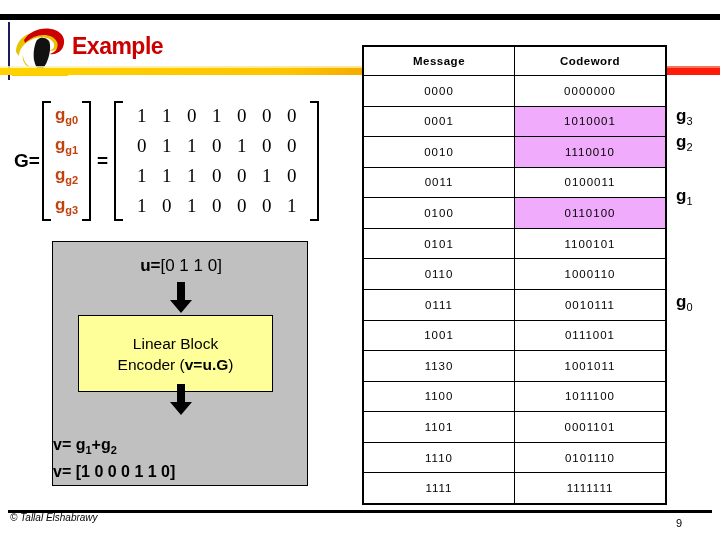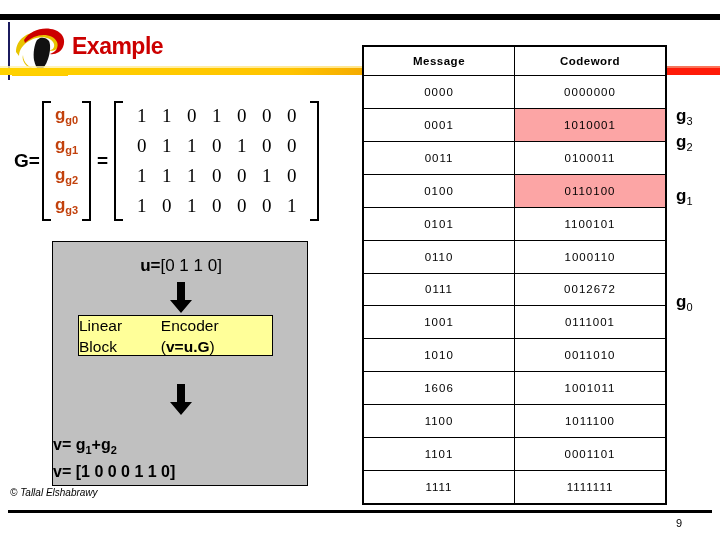--- a/index.html
+++ b/index.html
@@ -89,23 +89,23 @@
     background:#c0c0c0;border:1px solid #000;box-sizing:border-box;padding-left:44px;
   }
   .u-line{
     position:absolute;left:0;top:14px;width:256px;text-align:center;
     font-size:17px;font-weight:bold;color:#000;
   }
   .u-line .nb{font-weight:normal;}
   .arrow1{position:absolute;left:114px;top:40px;}
   .arrow2{position:absolute;left:114px;top:142px;}
   .yellow-box{
-    position:absolute;left:25px;top:73px;width:195px;height:41px;
+    position:absolute;left:25px;top:73px;width:195px;height:77px;
     background:#ffff99;border:1px solid #000;box-sizing:border-box;
-    display:flex;flex-direction:row;align-items:center;justify-content:center;
+    display:flex;flex-direction:column;align-items:center;justify-content:center;
     font-size:15.5px;color:#000;line-height:21px;
   }
   .v-lines{
     position:absolute;left:0;top:192px;width:256px;
     font-size:16px;font-weight:bold;color:#000;line-height:22px;
   }
   .v-lines sub{font-size:11px;}
 
   
   .tbl-wrap{
@@ -126,36 +126,36 @@
     letter-spacing:1px;
     font-weight:normal;
   }
   table.cw th{
     font-weight:bold;font-size:11.5px;letter-spacing:.5px;height:28px;
     border-top:none;
   }
   table.cw td:first-child,table.cw th:first-child{border-left:none;}
   table.cw td:last-child,table.cw th:last-child{border-right:none;}
   table.cw tr:last-child td{border-bottom:none;}
-  td.hl{background:#fca5a5;font-weight:bold;margin-top:27px;}
+  td.hl{background:#f0abfc;font-weight:bold;margin-top:27px;}
 
   
   .glab{
     position:absolute;left:676px;
     font-size:17px;font-weight:bold;color:#000;
     line-height:1;white-space:nowrap;
   }
   .glab sub{font-size:11px;font-weight:normal;}
 
   
   .foot-rule{
     position:absolute;left:8px;top:510px;width:704px;height:3px;background:#000;
   }
   .copyright{
-    position:absolute;left:10px;top:487px;
+    position:absolute;left:10px;top:512px;
     font-size:10px;font-style:italic;color:#000;
   }
   .pagenum{
     position:absolute;left:676px;top:517px;
     font-size:11px;color:#000;font-weight:normal;
   }
 </style>
 </head>
 <body>
 
@@ -275,58 +275,62 @@
     <tbody id="cw-body">
         <tr>
           <td>0000</td>
           <td>0000000</td>
         </tr>
         <tr>
           <td>0001</td>
           <td class="hl">1010001</td>
         </tr>
         <tr>
+          <td>0010</td>
+          <td class="hl">1110010</td>
+        </tr>
+        <tr>
           <td>0011</td>
           <td>0100011</td>
         </tr>
         <tr>
           <td>0100</td>
           <td class="hl">0110100</td>
         </tr>
         <tr>
           <td>0101</td>
           <td>1100101</td>
         </tr>
         <tr>
           <td>0110</td>
           <td>1000110</td>
         </tr>
         <tr>
           <td>0111</td>
-          <td>0012672</td>
+          <td>0010111</td>
         </tr>
         <tr>
           <td>1001</td>
           <td>0111001</td>
         </tr>
         <tr>
-          <td>1010</td>
-          <td>0011010</td>
-        </tr>
-        <tr>
-          <td>1606</td>
+          <td>1130</td>
           <td>1001011</td>
         </tr>
         <tr>
           <td>1100</td>
           <td>1011100</td>
         </tr>
         <tr>
           <td>1101</td>
           <td>0001101</td>
+        </tr>
+        <tr>
+          <td>1110</td>
+          <td>0101110</td>
         </tr>
         <tr>
           <td>1111</td>
           <td>1111111</td>
         </tr>
       </tbody>
   </table>
 </div>
 
 <div id="glabels">

